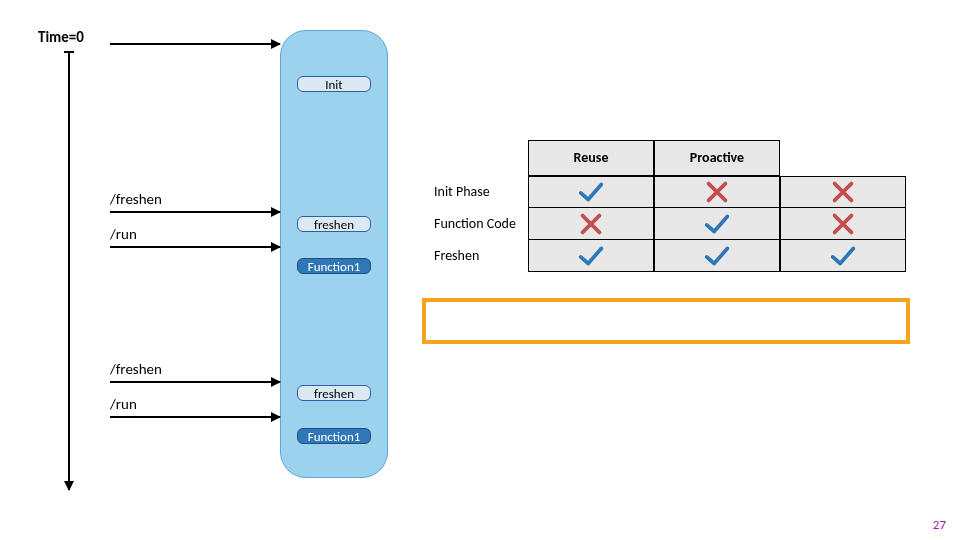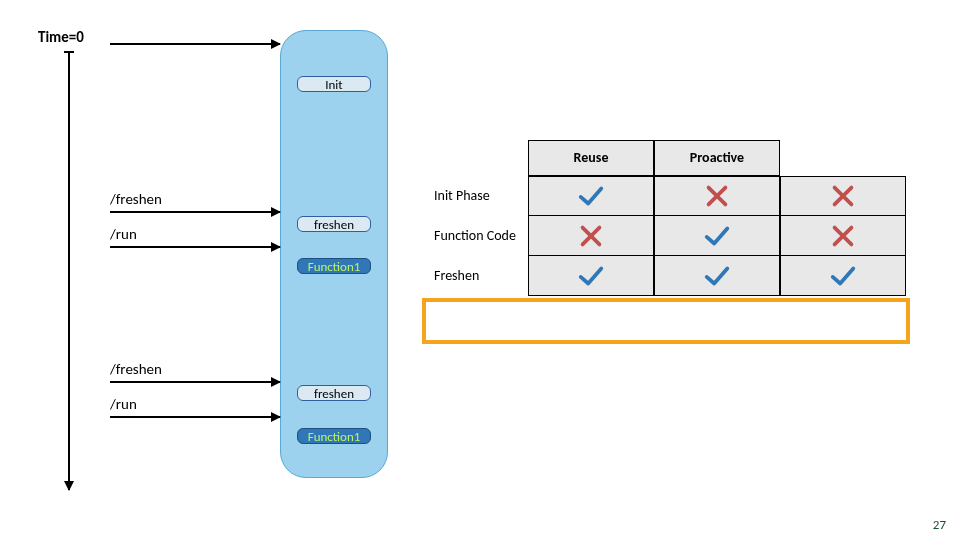--- a/index.html
+++ b/index.html
@@ -97,21 +97,21 @@
     font-size: 13px;
   }
   .pill-light {
     background: #dbe9f3;
     border: 1.5px solid #2f5fa0;
     color: #000;
   }
   .pill-dark {
     background: #2f77b6;
     border: 1.5px solid #1e4f80;
-    color: #bef264;
+    color: #ffffff;
   }
 
   
   .table {
     position: absolute;
     left: 428px;
     top: 140px;
     width: 498px;
   }
   .table .hdr {
@@ -130,21 +130,21 @@
     text-align: center;
     line-height: 1.15;
   }
   .table .hdr div:first-child {
     border: none;
     background: transparent;
   }
   .table .row {
     display: grid;
     grid-template-columns: 100px 126px 126px 126px;
-    height: 40px;
+    height: 32px;
   }
   .table .row .rowlabel {
     display: flex;
     align-items: center;
     justify-content: flex-start;
     padding-left: 6px;
     font-size: 14px;
     line-height: 1.15;
   }
   .table .row .cell {
@@ -163,21 +163,21 @@
     pointer-events: none;
   }
 
   
   .mark-svg { width: 30px; height: 30px; display: block; }
 
   .page-num {
     position: absolute;
     right: 14px;
     bottom: 8px;
-    color: #14532d;
+    color: #a21caf;
     font-size: 13px;
   }
 </style>
 </head>
 <body>
 
 <div class="time-label">Time=0</div>
 <div class="timeline"></div>
 <div class="phase-container"></div>
 

